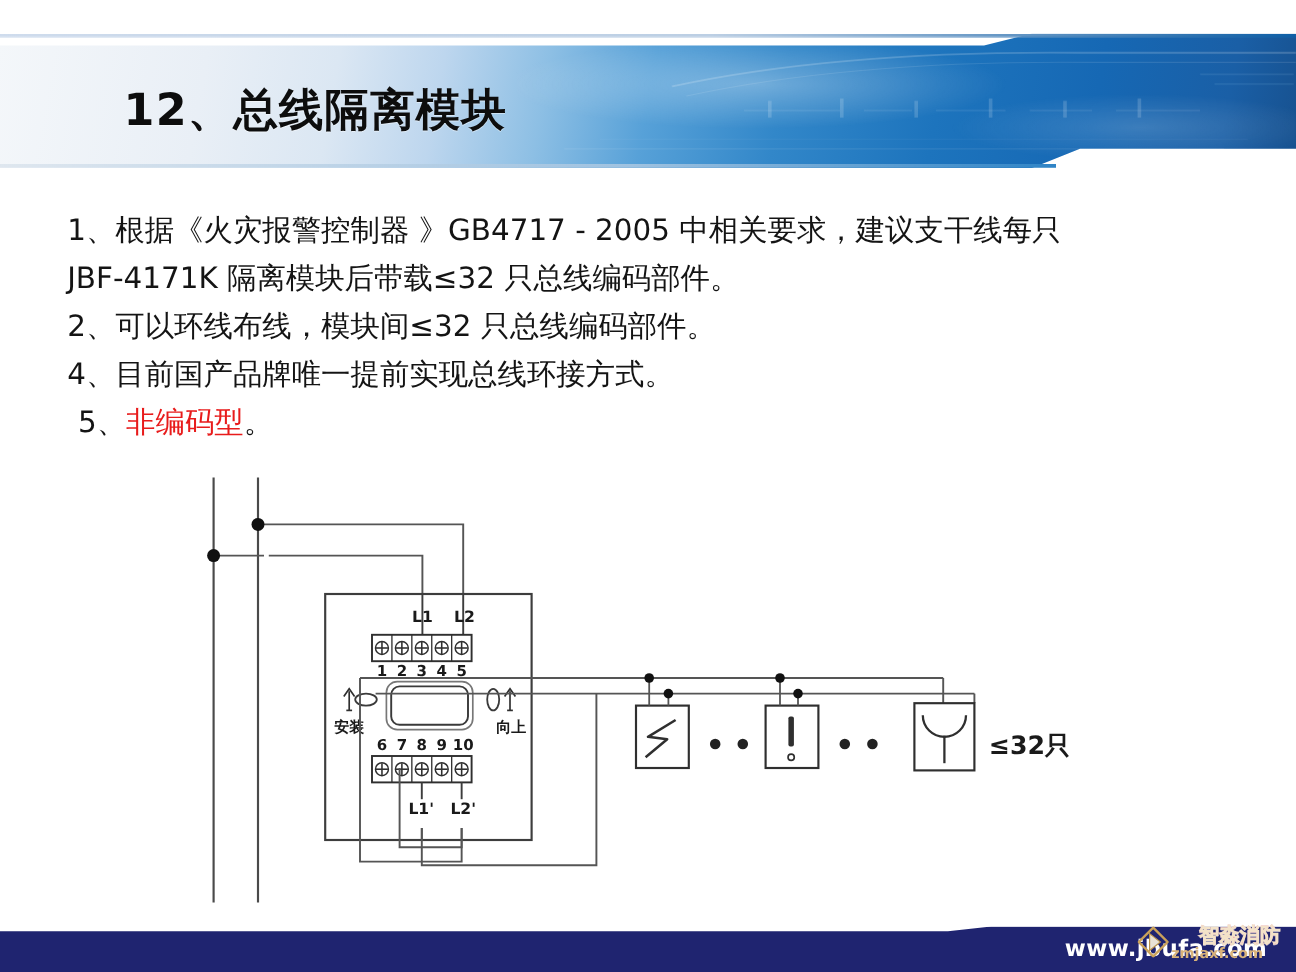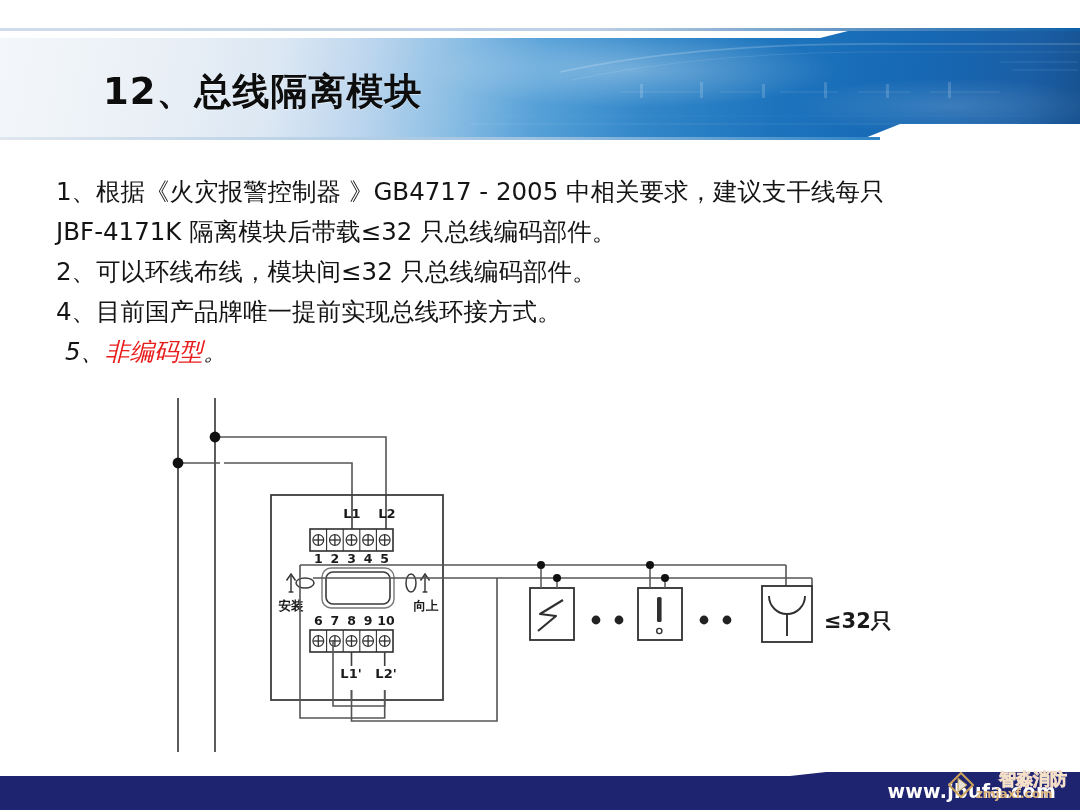--- a/index.html
+++ b/index.html
@@ -39,21 +39,21 @@
     font-family:"DejaVu Sans","Liberation Sans",sans-serif;
     white-space:nowrap;text-shadow:0 1px 0 rgba(255,255,255,.45);
   }
 
   
   .body-text{position:absolute;left:56px;top:152px;width:960px;margin-top:20px;}
   .para{
     font-size:24.5px;color:#141414;line-height:40px;white-space:nowrap;
     font-family:"DejaVu Sans","Liberation Sans",sans-serif;
   }
-  .para.indent{margin-left:9px;font-style:italic;}
+  .para.indent{margin-left:9px;}
   .para .red{color:#e81b1b;}
 
   
   .diagram{position:absolute;left:0;top:0;width:1080px;height:810px;pointer-events:none;}
 
   
   .footer{position:absolute;left:0;top:772px;width:1080px;height:38px;overflow:hidden;}
   .footer-bar{
     position:absolute;left:0;top:0;width:1080px;height:38px;background:#1f2470;
     clip-path:polygon(0 4px,790px 4px,826px 0,1080px 0,1080px 38px,0 38px);

